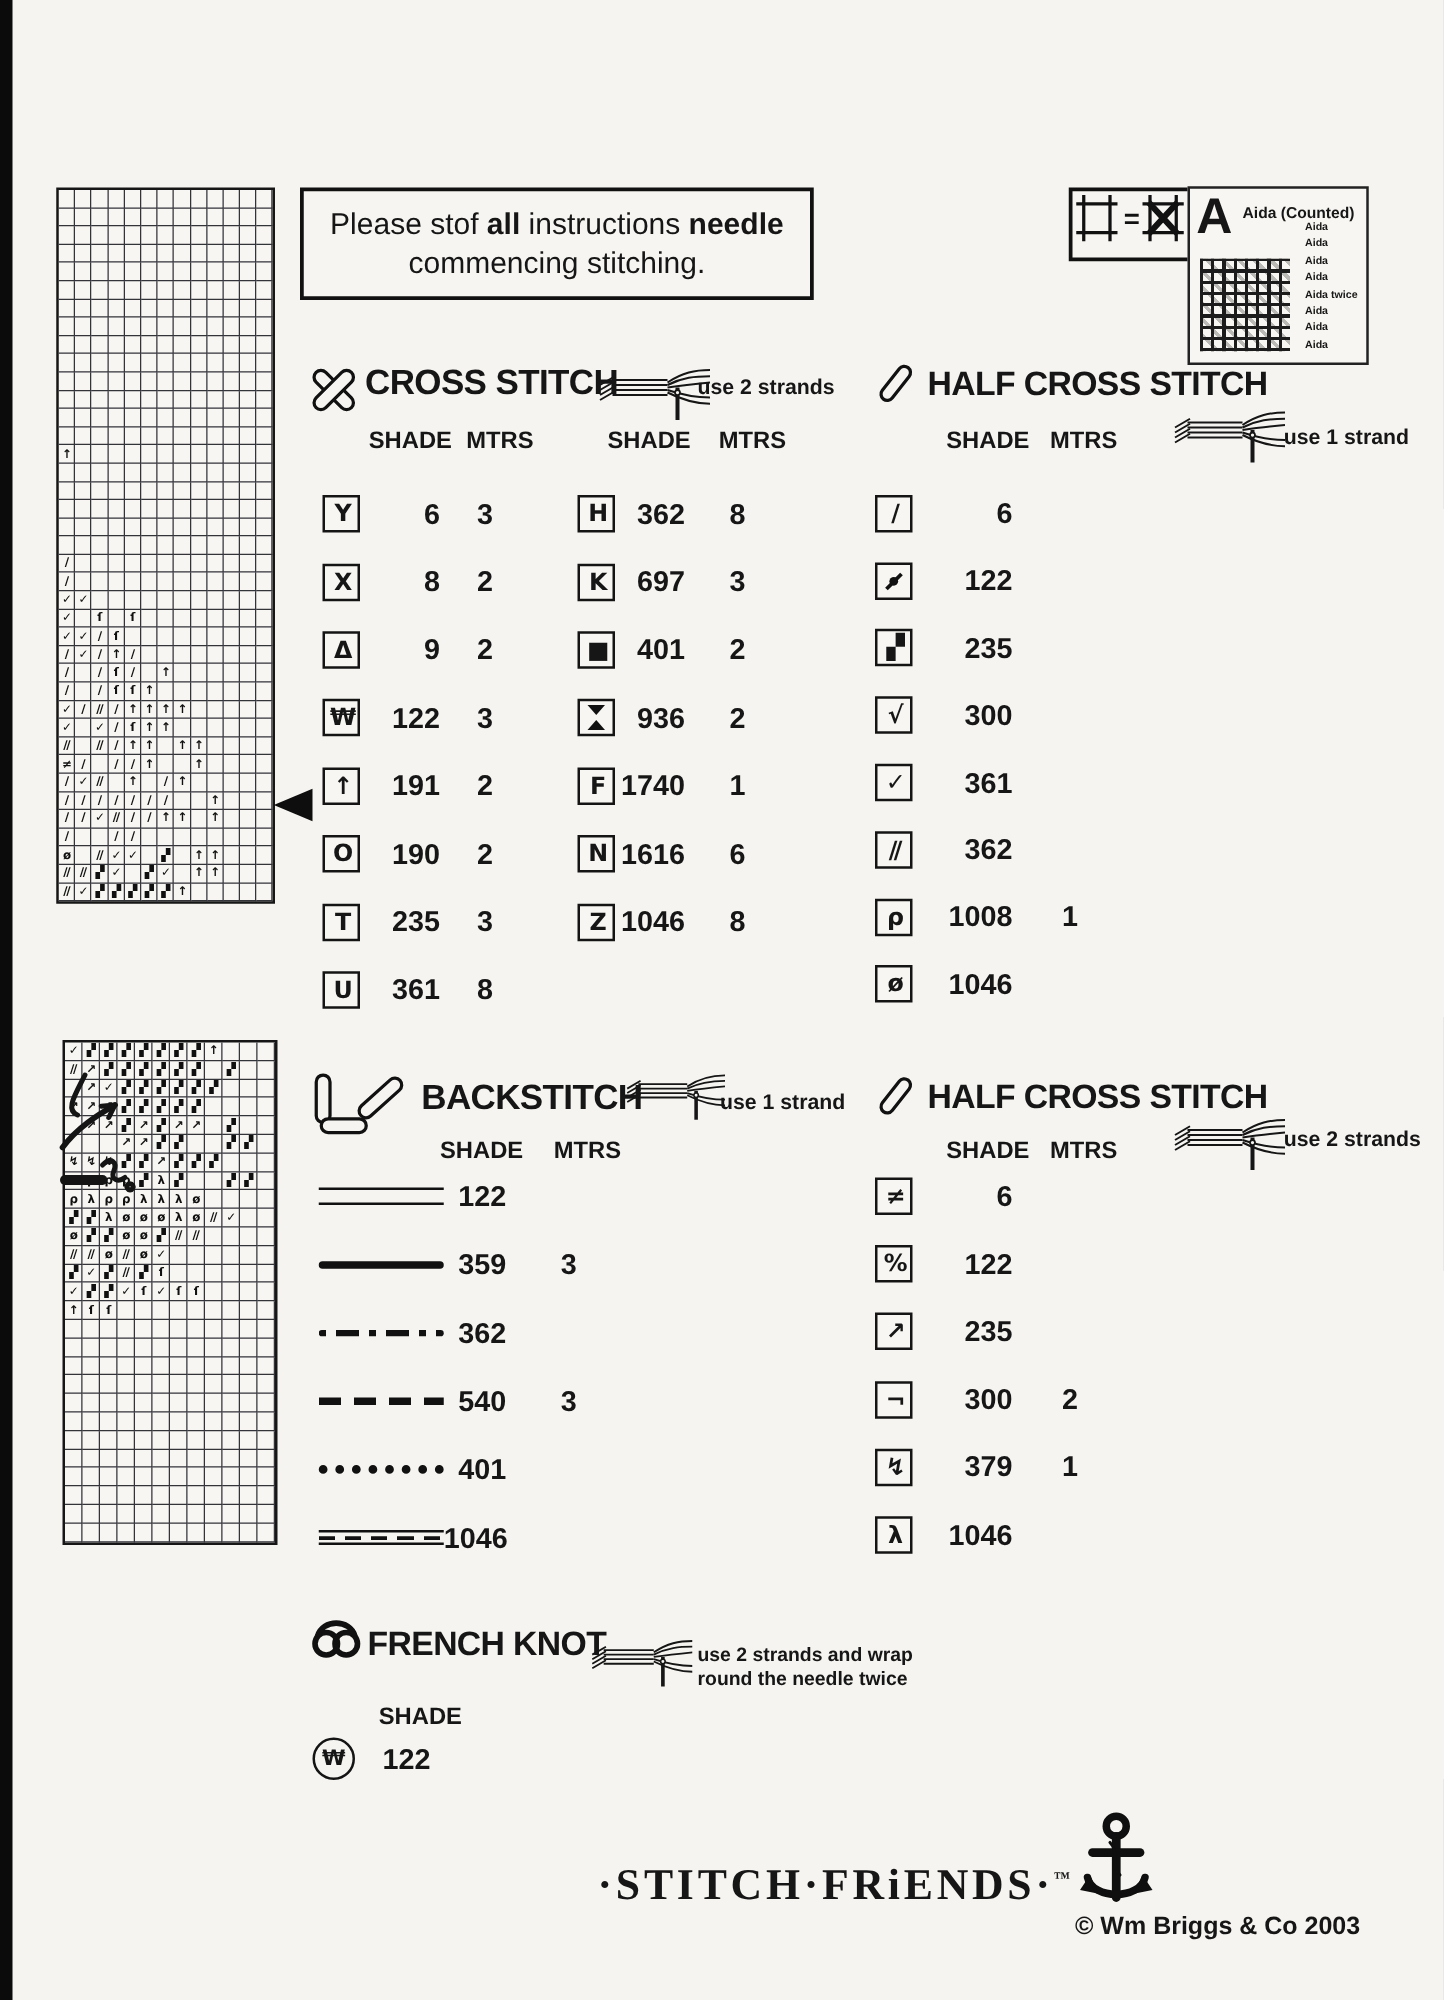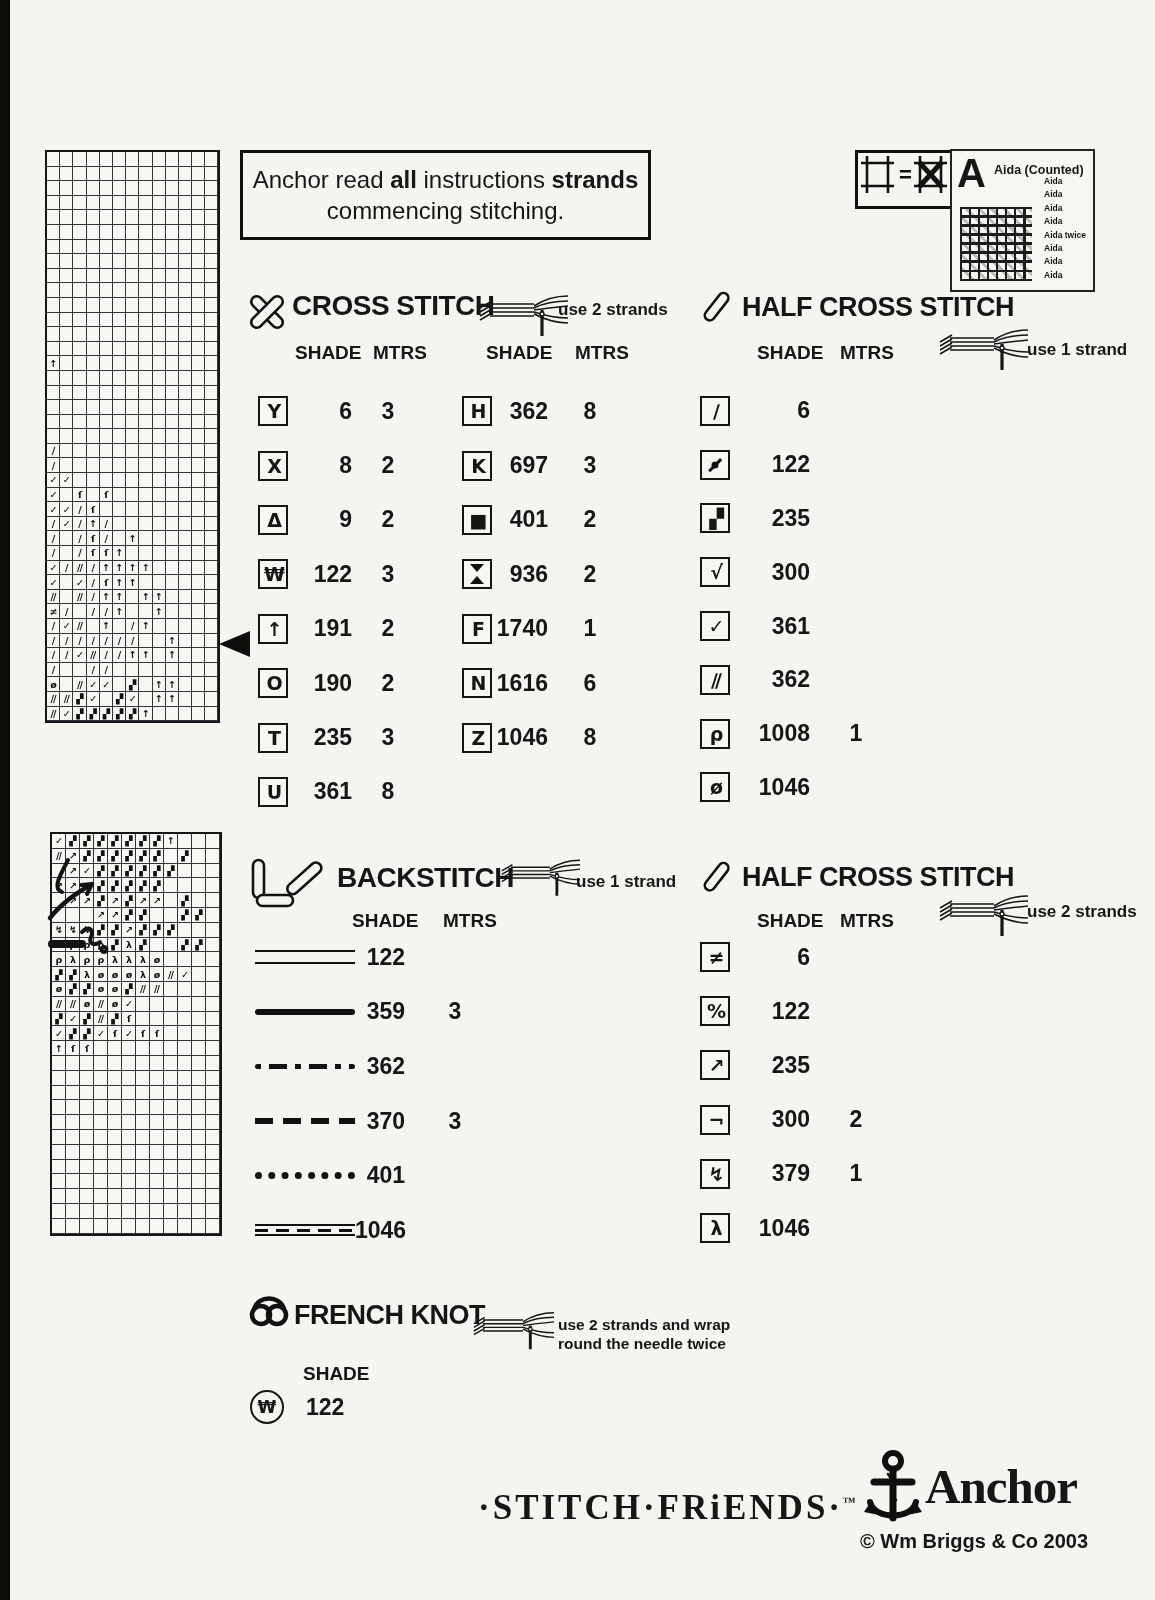--- a/index.html
+++ b/index.html
@@ -941,21 +941,21 @@
       <path d="M30 12 C22 28 14 40 24 44" stroke-width="4"></path>
       <path d="M12 70 C24 54 40 44 54 36" stroke-width="4.5"></path>
       <path d="M54 36 l-11 1 m11 -1 l-5 10" stroke-width="4"></path>
       <path d="M14 96 h30" stroke-width="8"></path>
       <path d="M44 84 c7 -7 12 -2 9 5 c-3 7 4 9 9 5" stroke-width="4"></path>
       <path d="M66 104 a2.5 2.5 0 1 1 0.1 0" stroke-width="4"></path>
     </g>
   </svg>
 
   <div id="notice" class="abs">
-    <div><span>Anchor read </span><b>all</b><span> instructions </span><b>strands</b></div>
+    <div><span>Please stof </span><b>all</b><span> instructions </span><b>needle</b></div>
     <div>commencing stitching.</div>
   </div>
 
   <div id="key-box" class="abs">
     <svg width="93" height="47" viewBox="0 0 93 47">
       <g stroke="#111" stroke-width="2.6" fill="none">
         <path d="M9 3 V40 M30 3 V40 M3 10 H36 M3 33 H36"></path>
         <path d="M62 3 V40 M83 3 V40 M56 10 H89 M56 33 H89"></path>
         <path d="M61 9 L84 34 M84 9 L61 34" stroke-width="5"></path>
       </g>
@@ -1173,21 +1173,21 @@
         <span class="shade">359</span>
         <span class="mtrs">3</span>
       </div>
       <div class="leg-row bs-row" style="height: 54.6px;">
         <span class="bs-line bs-dashdot"></span>
         <span class="shade">362</span>
         <span class="mtrs"></span>
       </div>
       <div class="leg-row bs-row" style="height: 54.6px;">
         <span class="bs-line bs-dashed"></span>
-        <span class="shade">370</span>
+        <span class="shade">540</span>
         <span class="mtrs">3</span>
       </div>
       <div class="leg-row bs-row" style="height: 54.6px;">
         <span class="bs-line bs-dotted"></span>
         <span class="shade">401</span>
         <span class="mtrs"></span>
       </div>
       <div class="leg-row bs-row" style="height: 54.6px;">
         <span class="bs-line bs-railroad"></span>
         <span class="shade">1046</span>
@@ -1278,16 +1278,15 @@
     <g stroke="#0f0f0f" fill="none" stroke-linecap="round">
       <circle cx="31" cy="13" r="8" stroke-width="6"></circle>
       <path d="M31 21 V70" stroke-width="7"></path>
       <path d="M12 34 H50" stroke-width="7"></path>
       <path d="M8 54 C12 72 50 72 54 54" stroke-width="6"></path>
       <path d="M26 26 c8 8 0 18 8 26" stroke-width="2.5"></path>
     </g>
     <path d="M10 52 l-8 12 l15 3 z" fill="#0f0f0f"></path>
     <path d="M52 52 l8 12 l-15 3 z" fill="#0f0f0f"></path>
   </svg>
-  <div id="anchor-word" class="abs">Anchor</div>
   <div id="copyright" class="abs">© Wm Briggs &amp; Co 2003</div>
 
 </div>
 
 </body></html>

